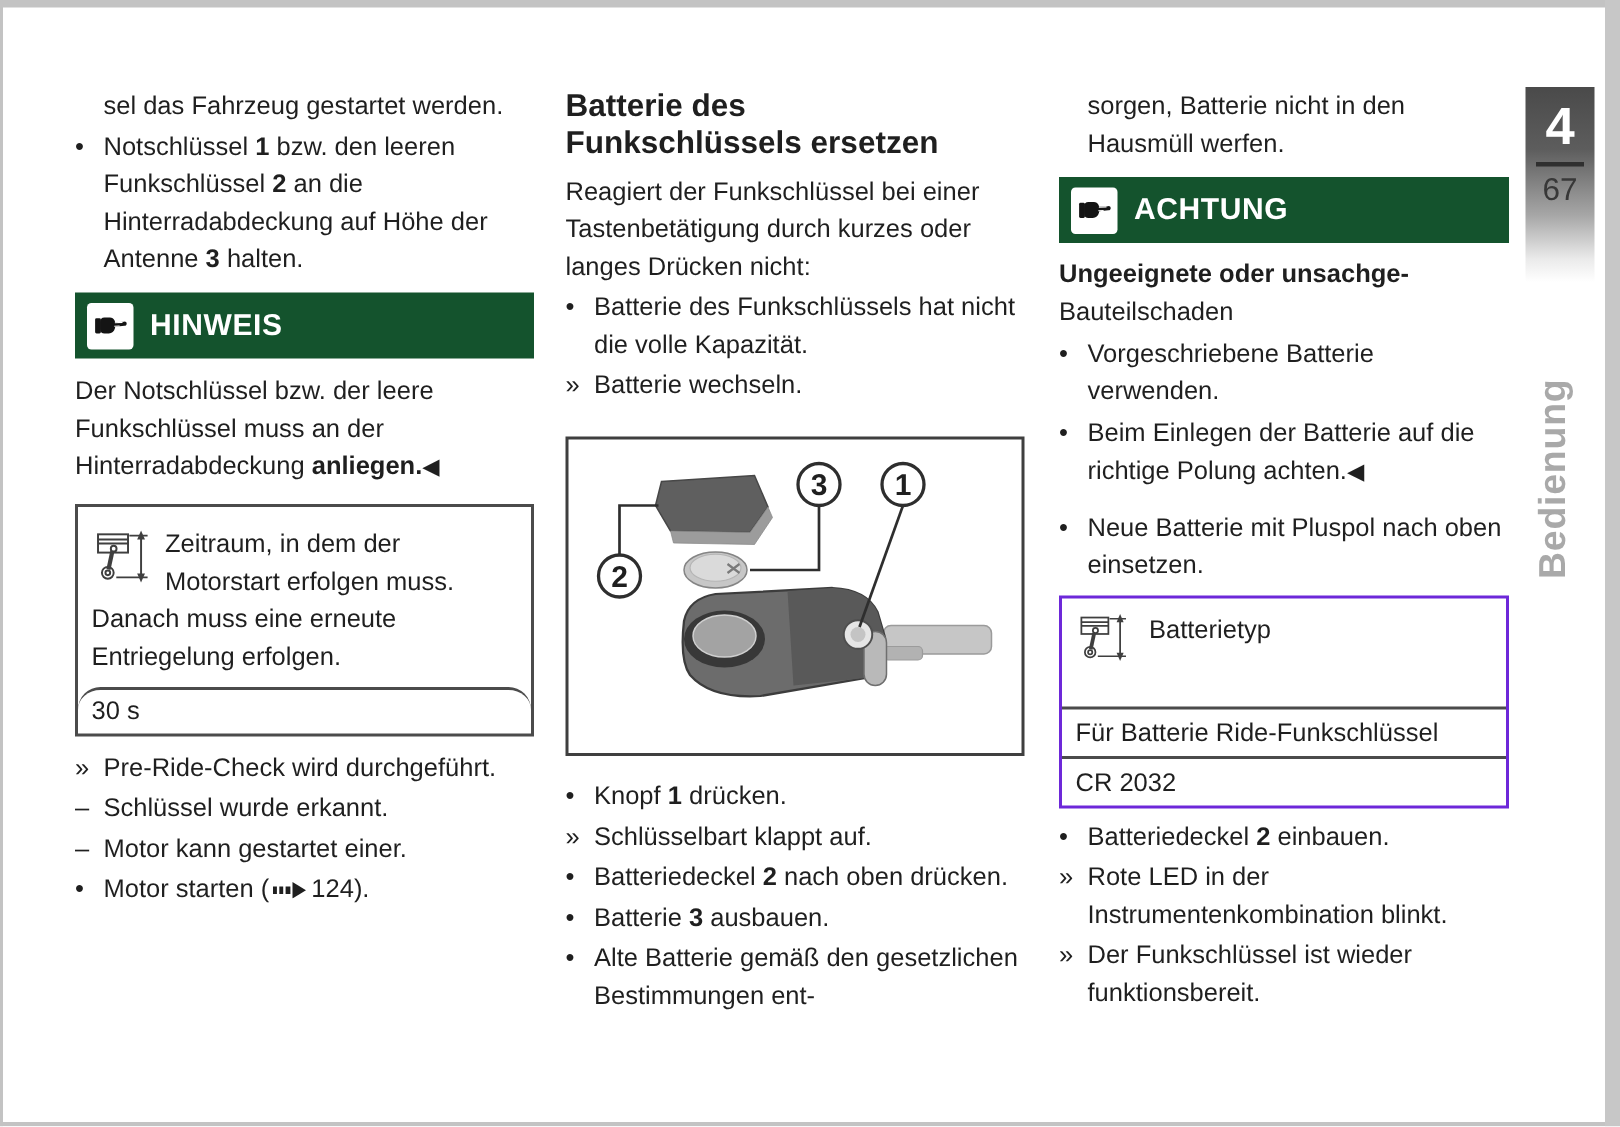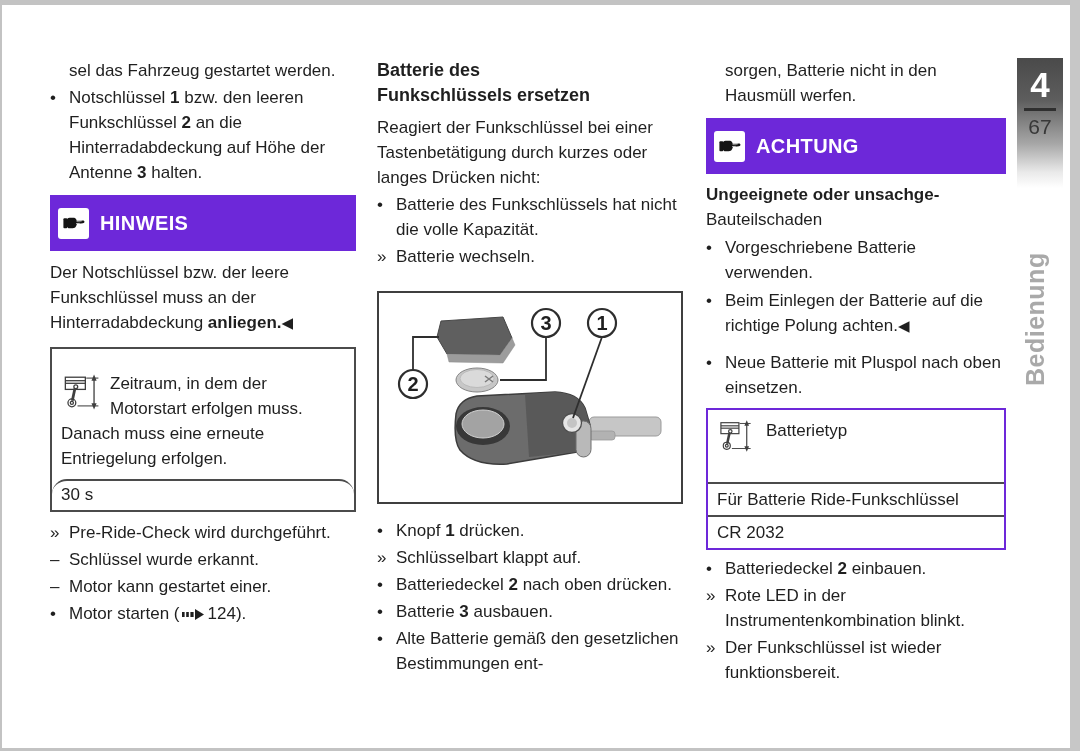--- a/index.html
+++ b/index.html
@@ -26,41 +26,41 @@
   .indent { padding-left: 19px; }
   .li { position: relative; padding-left: 19px; margin-top: 2px; }
   .li .marker { position: absolute; left: 0; }
   .gap-sm { margin-top: 3px; }
   b, .b { font-weight: bold; }
   .end-marker { font-size: 15px; }
 
   
   .bar {
     display: flex; align-items: center; gap: 11px;
-    background: #6d28d9; color: #ffffff;
-    height: 56px; padding: 0 8px; margin-top: 10px;
+    background: #14532d; color: #ffffff;
+    height: 44px; padding: 0 8px; margin-top: 10px;
   }
   .bar .icon-box {
     width: 31px; height: 31px; background: #ffffff; border-radius: 3px;
     display: flex; align-items: center; justify-content: center; flex: 0 0 auto;
   }
   .bar .bar-title { font-size: 20px; font-weight: bold; letter-spacing: .4px; }
   .after-bar { margin-top: 9px; }
 
   
   .infobox { border: 2px solid #4b4b4b; margin-top: 12px; }
-  .infobox-body { padding: 22px 9px 8px; overflow: hidden; }
+  .infobox-body { padding: 12px 9px 8px; overflow: hidden; }
   .icon-float { float: left; margin: 2px 9px 2px 0; }
   .infobox-value { border-top: 2px solid #4b4b4b; padding: 1px 9px 3px; border-radius: 15px; }
 
   .btable { border: 2px solid #6d28d9; margin-top: 8px; }
   .btable-head { padding: 8px 9px; min-height: 72px; display: flex; gap: 13px; align-items: flex-start; }
   .btable-row { border-top: 2px solid #4b4b4b; padding: 3px 9px; }
 
-  .heading { font-size: 18px; line-height: 25px; font-weight: bold; }
+  .heading { font-size: 21px; line-height: 25px; font-weight: bold; }
   .mb7 { margin-bottom: 7px; }
   .bold-heading { font-weight: bold; margin-top: 8px; }
   .note-item { margin-top: 12px; }
   .results { margin-top: 8px; }
   .list-after-table { margin-top: 6px; }
 
   
   .figure {
     border: 2px solid #3f3f3f; width: 306px; height: 213px;
     margin: 22px 0 14px; background: #fff;

